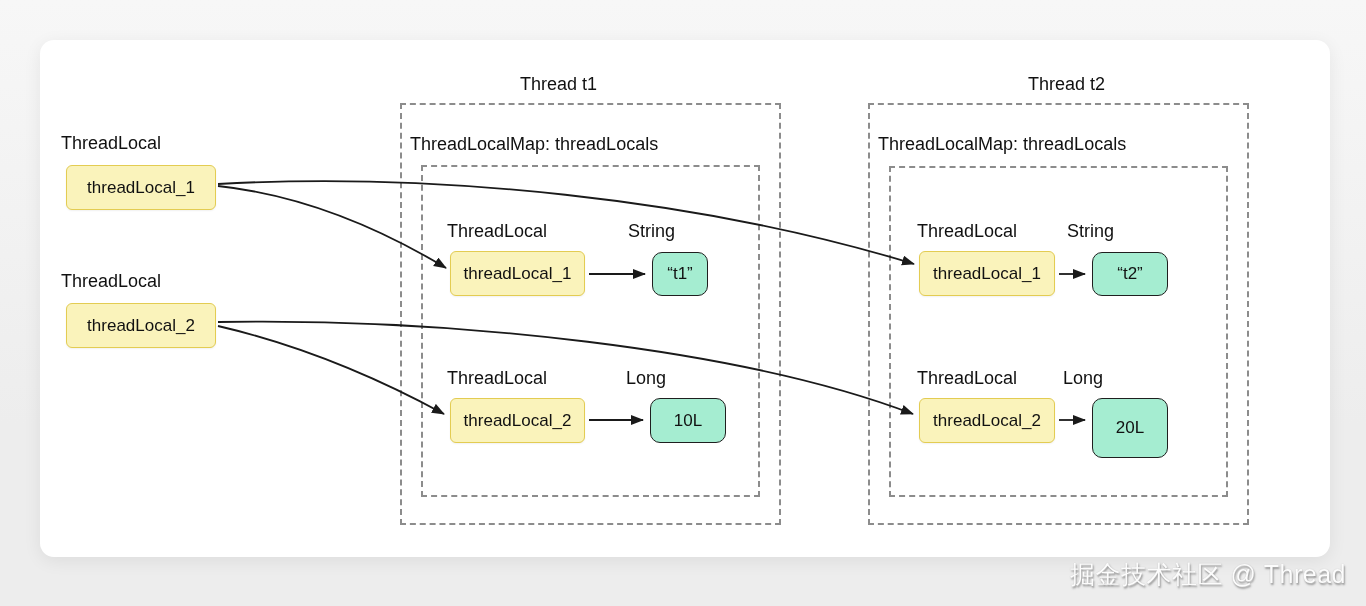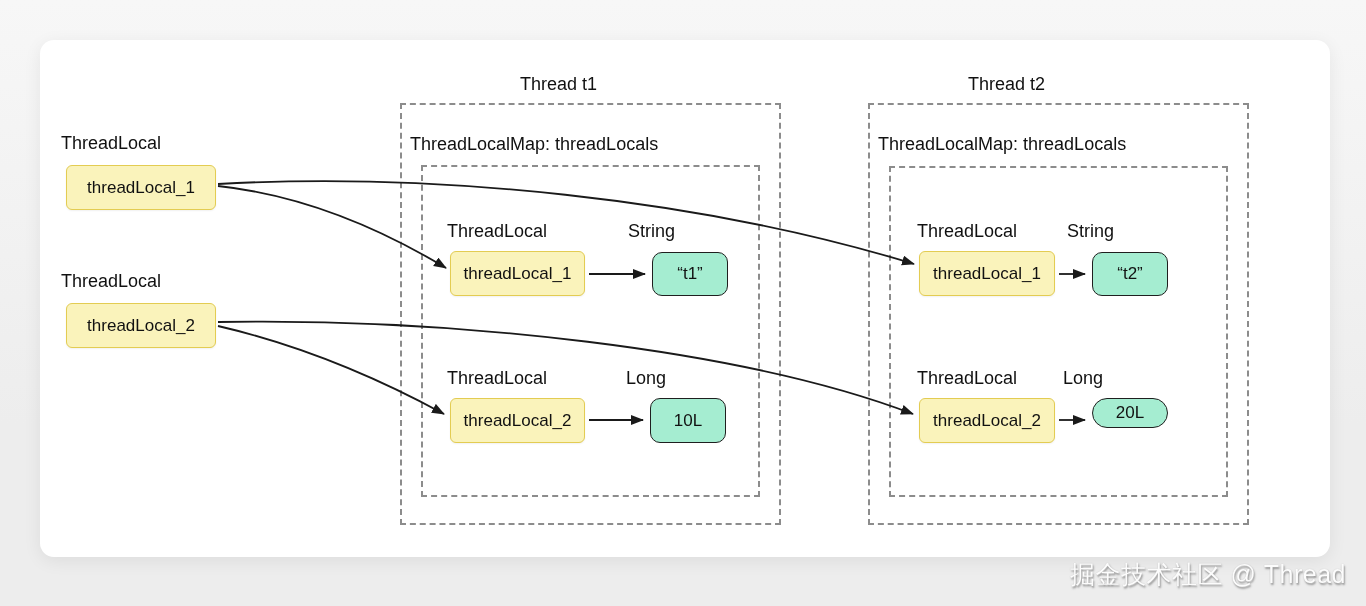--- a/index.html
+++ b/index.html
@@ -102,41 +102,41 @@
   <div class="refbox" style="left:66px; top:303px; width:150px; height:45px;">threadLocal_2</div>
 
   <div class="lbl" style="left:520px; top:71px; width:140px;">Thread t1</div>
   <div class="dashed" style="left:400px; top:103px; width:381px; height:422px;"></div>
   <div class="lbl" style="left:410px; top:131px; width:360px;">ThreadLocalMap: threadLocals</div>
   <div class="dashed" style="left:421px; top:165px; width:339px; height:332px;"></div>
 
   <div class="lbl" style="left:447px; top:218px; width:140px;">ThreadLocal</div>
   <div class="refbox" style="left:450px; top:251px; width:135px; height:45px;">threadLocal_1</div>
   <div class="lbl" style="left:628px; top:218px; width:120px;">String</div>
-  <div class="valbox" style="left:652px; top:252px; width:76px; height:44px;">“t1”</div>
+  <div class="valbox" style="left:652px; top:252px; width:56px; height:44px;">“t1”</div>
 
   <div class="lbl" style="left:447px; top:365px; width:140px;">ThreadLocal</div>
   <div class="refbox" style="left:450px; top:398px; width:135px; height:45px;">threadLocal_2</div>
   <div class="lbl" style="left:626px; top:365px; width:120px;">Long</div>
   <div class="valbox" style="left:650px; top:398px; width:76px; height:45px;text-align:right;">10L</div>
 
-  <div class="lbl" style="left:968px; top:71px; width:140px;">Thread t2</div>
+  <div class="lbl" style="left:1028px; top:71px; width:140px;">Thread t2</div>
   <div class="dashed" style="left:868px; top:103px; width:381px; height:422px;"></div>
   <div class="lbl" style="left:878px; top:131px; width:360px;">ThreadLocalMap: threadLocals</div>
   <div class="dashed" style="left:889px; top:166px; width:339px; height:331px;"></div>
 
   <div class="lbl" style="left:917px; top:218px; width:140px;">ThreadLocal</div>
   <div class="refbox" style="left:919px; top:251px; width:136px; height:45px;">threadLocal_1</div>
   <div class="lbl" style="left:1067px; top:218px; width:120px;">String</div>
   <div class="valbox" style="left:1092px; top:252px; width:76px; height:44px;">“t2”</div>
 
   <div class="lbl" style="left:917px; top:365px; width:140px;">ThreadLocal</div>
   <div class="refbox" style="left:919px; top:398px; width:136px; height:45px;">threadLocal_2</div>
   <div class="lbl" style="left:1063px; top:365px; width:120px;">Long</div>
-  <div class="valbox" style="left:1092px; top:398px; width:76px; height:30px;border-radius:19px;">20L</div>
+  <div class="valbox" style="left:1092px; top:398px; width:76px; height:60px;">20L</div>
 
   <svg class="arrow-layer" viewBox="0 0 1366 606" xmlns="http://www.w3.org/2000/svg">
     <defs>
       <marker id="ah" markerUnits="userSpaceOnUse" markerWidth="14" markerHeight="12" refX="12" refY="5" orient="auto">
         <path class="arrowhead-shape" d="M0,0 L13,5 L0,10 Z"></path>
       </marker>
     </defs>
     <path class="arrow-path" marker-end="url(#ah)" d="M 218 186 Q 330 198 446 268"></path>
     <path class="arrow-path" marker-end="url(#ah)" d="M 218 184 C 430 172 700 198 914 264"></path>
     <path class="arrow-path" marker-end="url(#ah)" d="M 218 326 Q 330 352 444 414"></path>

